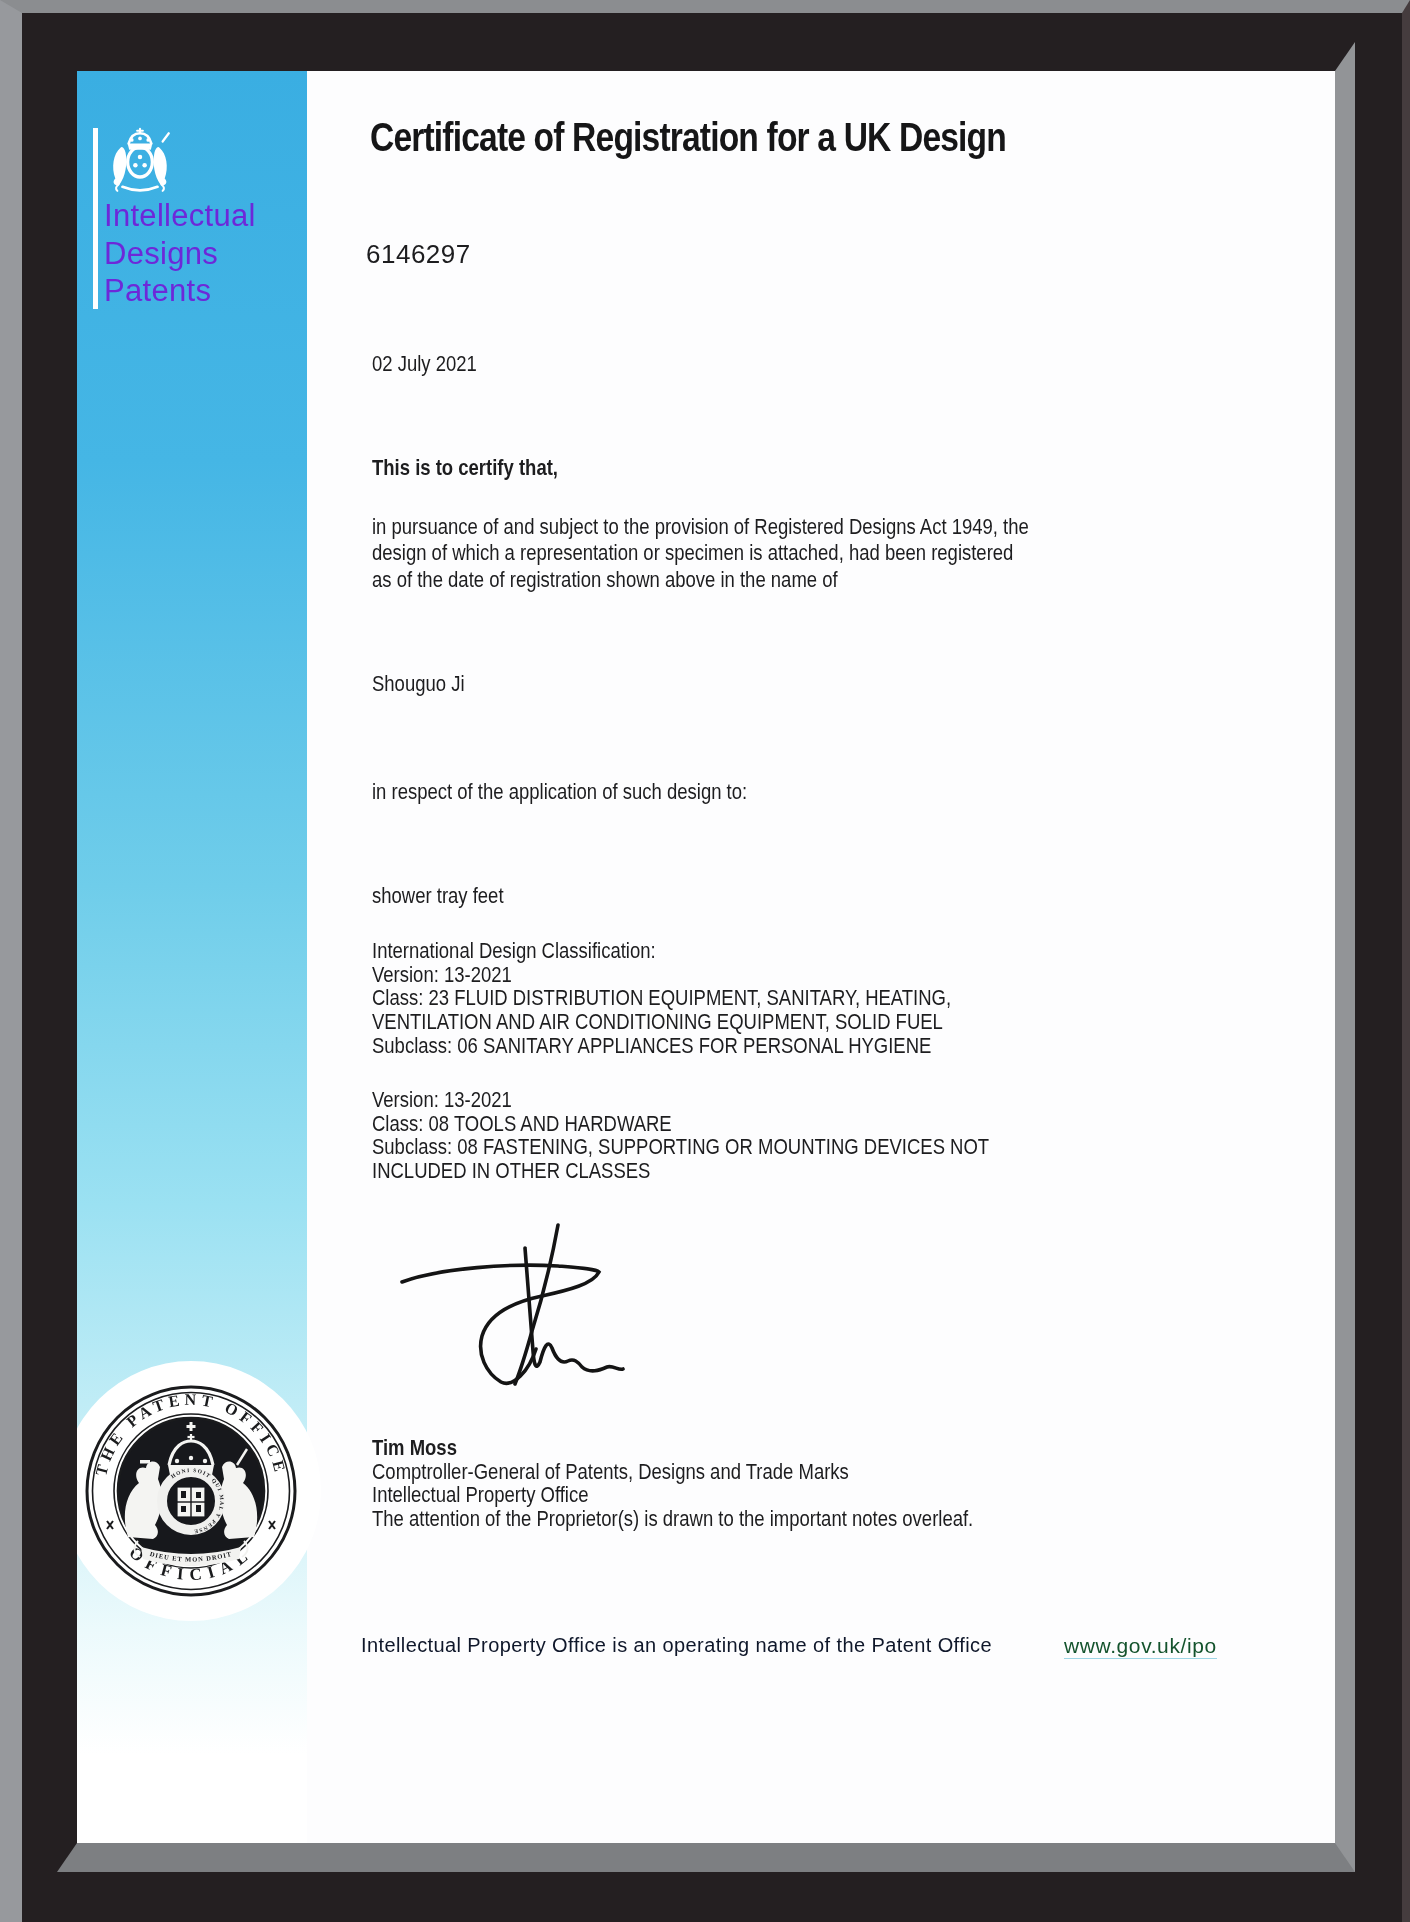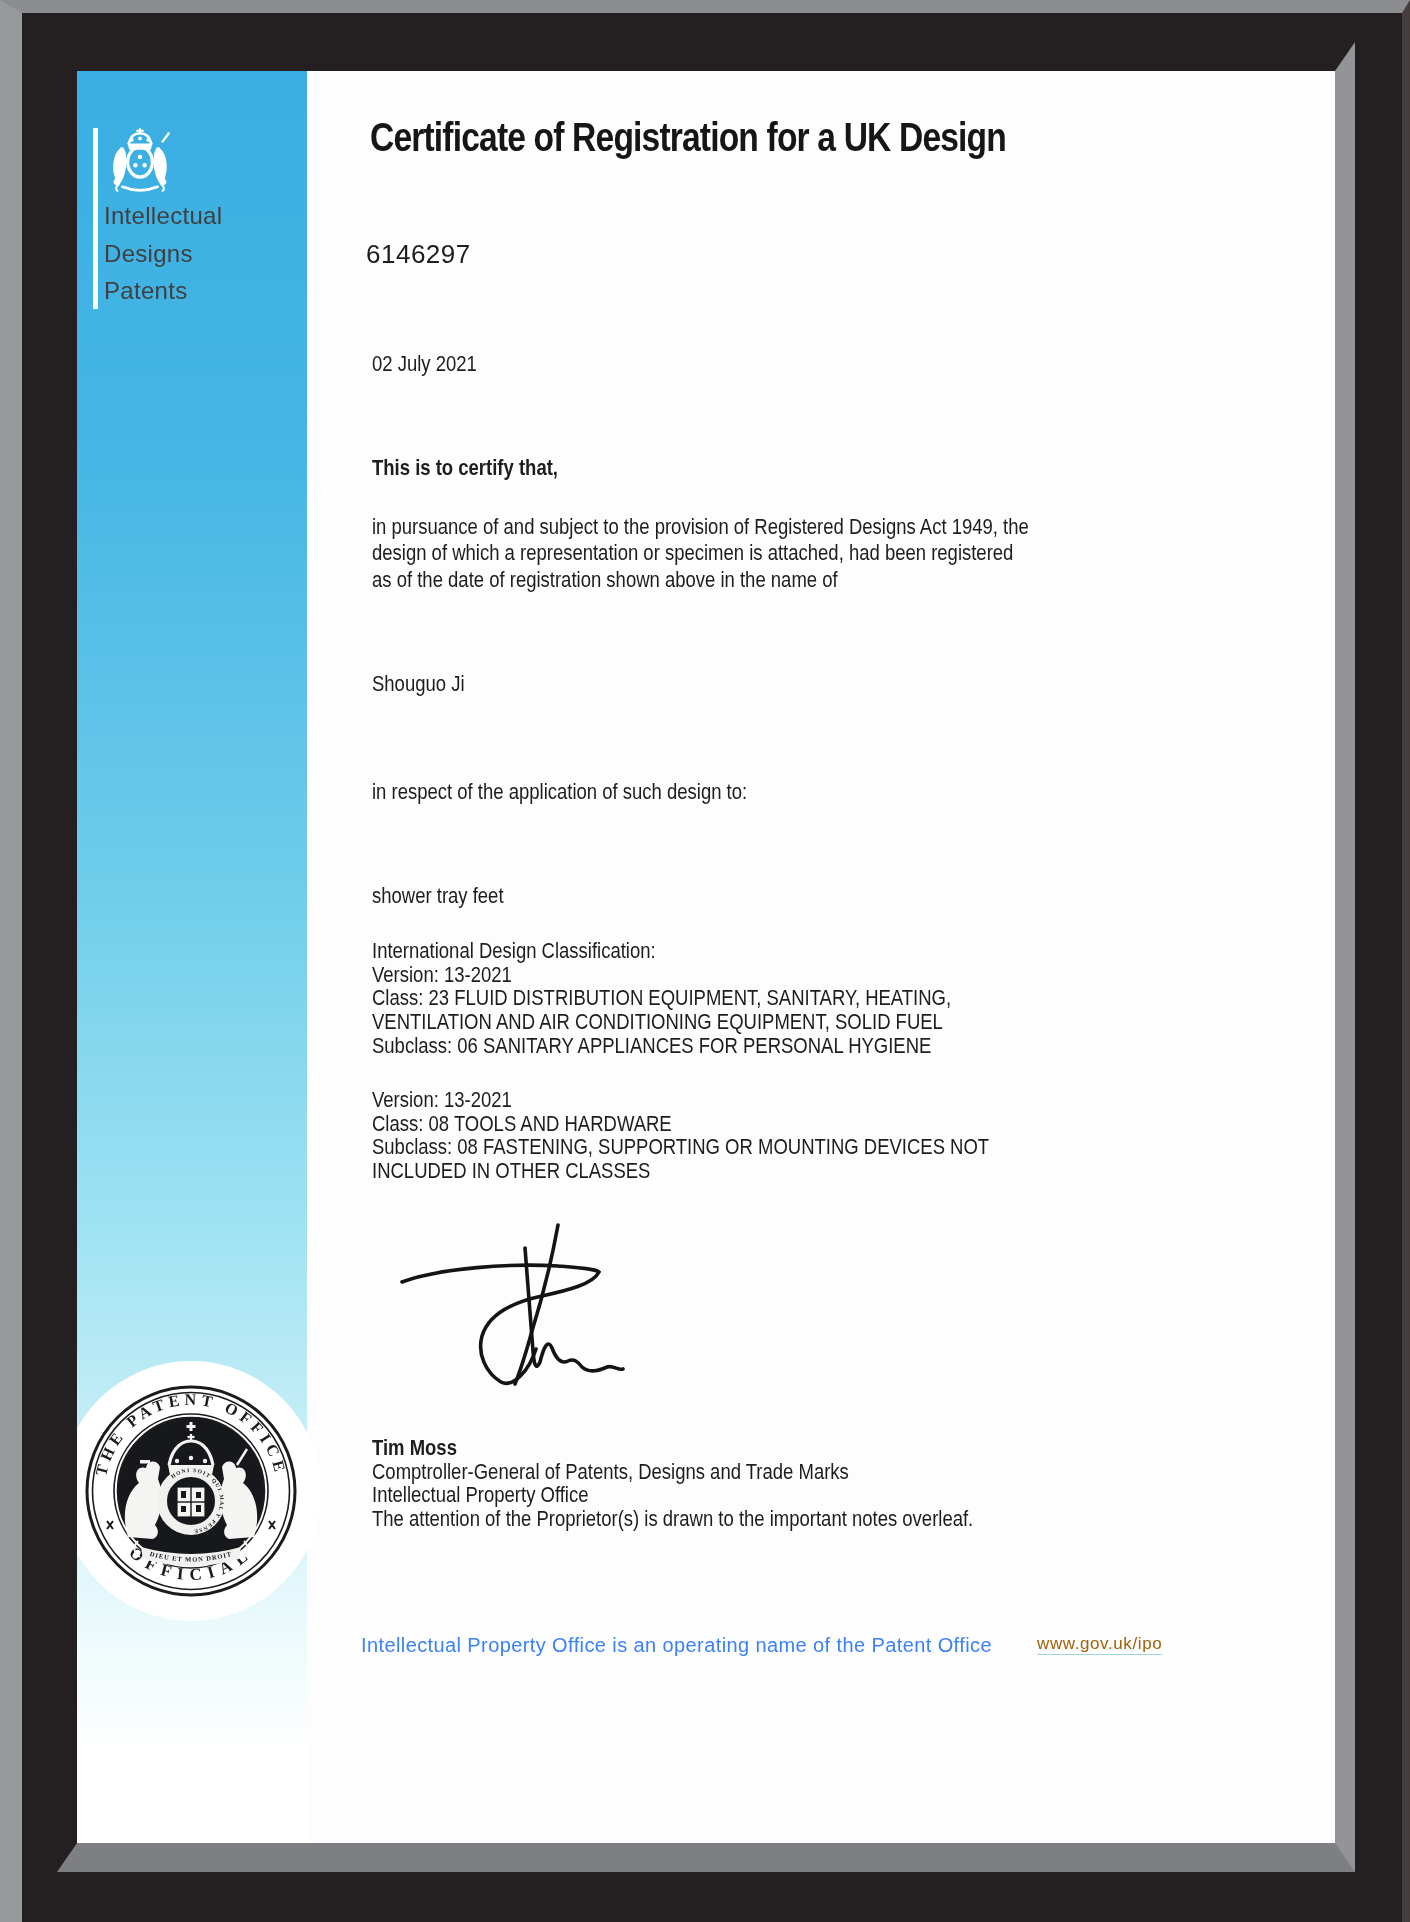--- a/index.html
+++ b/index.html
@@ -11,21 +11,21 @@
   #frame-black{width:100%;height:100%;box-sizing:border-box;
     border-style:solid;border-color:#241f21;border-width:29px 47px 50px 35px;}
   #frame-bevel{width:100%;height:100%;box-sizing:border-box;border-style:solid;
     border-width:29px 20px 29px 20px;border-color:#241f21 #929497 #7d7f82 #241f21;}
   #paper{position:relative;width:100%;height:100%;background:#fdfdfe;overflow:hidden;}
 
   #band{position:absolute;left:0;top:0;width:230px;height:100%;
     background:linear-gradient(180deg,#3aaee2 0%,#45b6e5 22%,#6fcdea 46%,#9be1f2 64%,#c9eff7 78%,#ecfafc 88%,#ffffff 95%);}
   #logo-bar{position:absolute;left:16px;top:57px;width:5px;height:181px;background:#ffffff;}
   #logo-crest{position:absolute;left:27px;top:54px;}
-  #logo-text{position:absolute;left:27px;top:126px;color:#404040;font-size:24px;line-height:37.5px;letter-spacing:.3px;font-weight:400;}
+  #logo-text{position:absolute;left:27px;top:126px;color:#6d28d9;font-size:31px;line-height:37.5px;letter-spacing:.3px;font-weight:400;}
 
   .abs{position:absolute;}
   .body{font-size:21.5px;color:#1d1d1f;white-space:nowrap;}
   .tx{transform:scaleX(.86);transform-origin:0 0;}
   .b{font-weight:bold;}
   #doc-title{left:293px;top:44px;font-size:40px;font-weight:bold;color:#161617;
     letter-spacing:-1px;white-space:nowrap;transform:scaleX(.84);transform-origin:0 0;}
   #reg-number{left:289px;top:168px;font-size:26px;color:#1d1d1f;letter-spacing:.5px;}
   #reg-date{left:295px;top:281px;}
   #certify-heading{left:295px;top:385px;}
@@ -33,22 +33,22 @@
   #certify-lines>div{line-height:26.4px;height:26.4px;}
   #proprietor{left:295px;top:601px;}
   #respect{left:295px;top:709px;}
   #design-desc{left:295px;top:813px;}
   .lines>div{line-height:23.7px;height:23.7px;}
   #class1{left:295px;top:869px;}
   #class2{left:295px;top:1018px;}
   #signature{left:303px;top:1107px;}
   #sign-block{left:295px;top:1366px;}
   #sign-block>div{line-height:23.7px;height:23.7px;}
-  #footer-note{left:284px;top:1563px;font-size:20px;color:#3b82f6;letter-spacing:.4px;white-space:nowrap;}
-  #footer-link{left:960px;top:1563px;font-size:17px;color:#a16207;letter-spacing:.6px;
+  #footer-note{left:284px;top:1563px;font-size:20px;color:#0f172a;letter-spacing:.4px;white-space:nowrap;}
+  #footer-link{left:987px;top:1563px;font-size:21px;color:#14532d;letter-spacing:.6px;
     text-decoration:none;border-bottom:1.5px solid #9dd5e5;white-space:nowrap;cursor:pointer;}
   #seal{position:absolute;left:-21px;top:1285px;}
   .seal-ring-text{font-family:"Liberation Serif","DejaVu Serif",serif;font-weight:bold;fill:#1a1b1d;}
   .seal-tiny{font-family:"Liberation Serif","DejaVu Serif",serif;font-weight:bold;fill:#15161a;}
 </style>
 </head>
 <body>
 
 <div id="stage">
   <div id="frame-outer">

